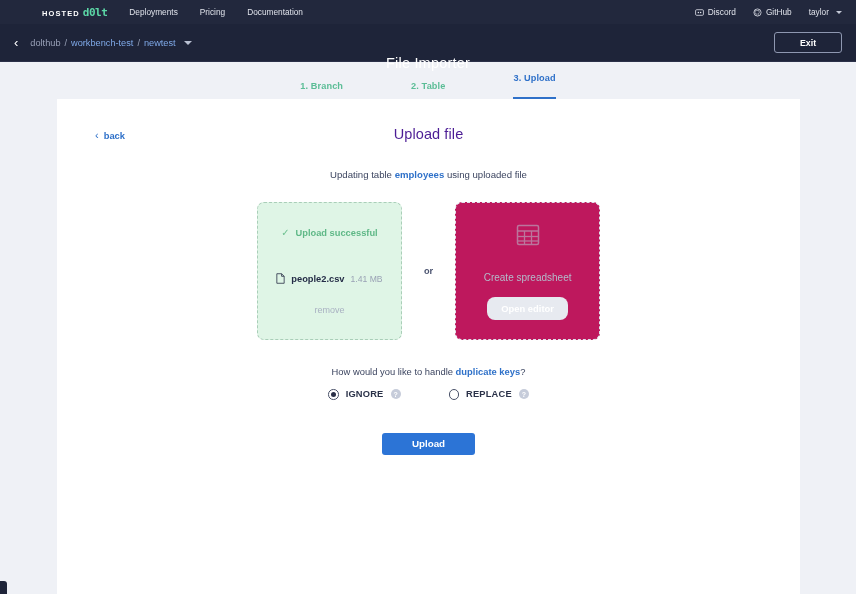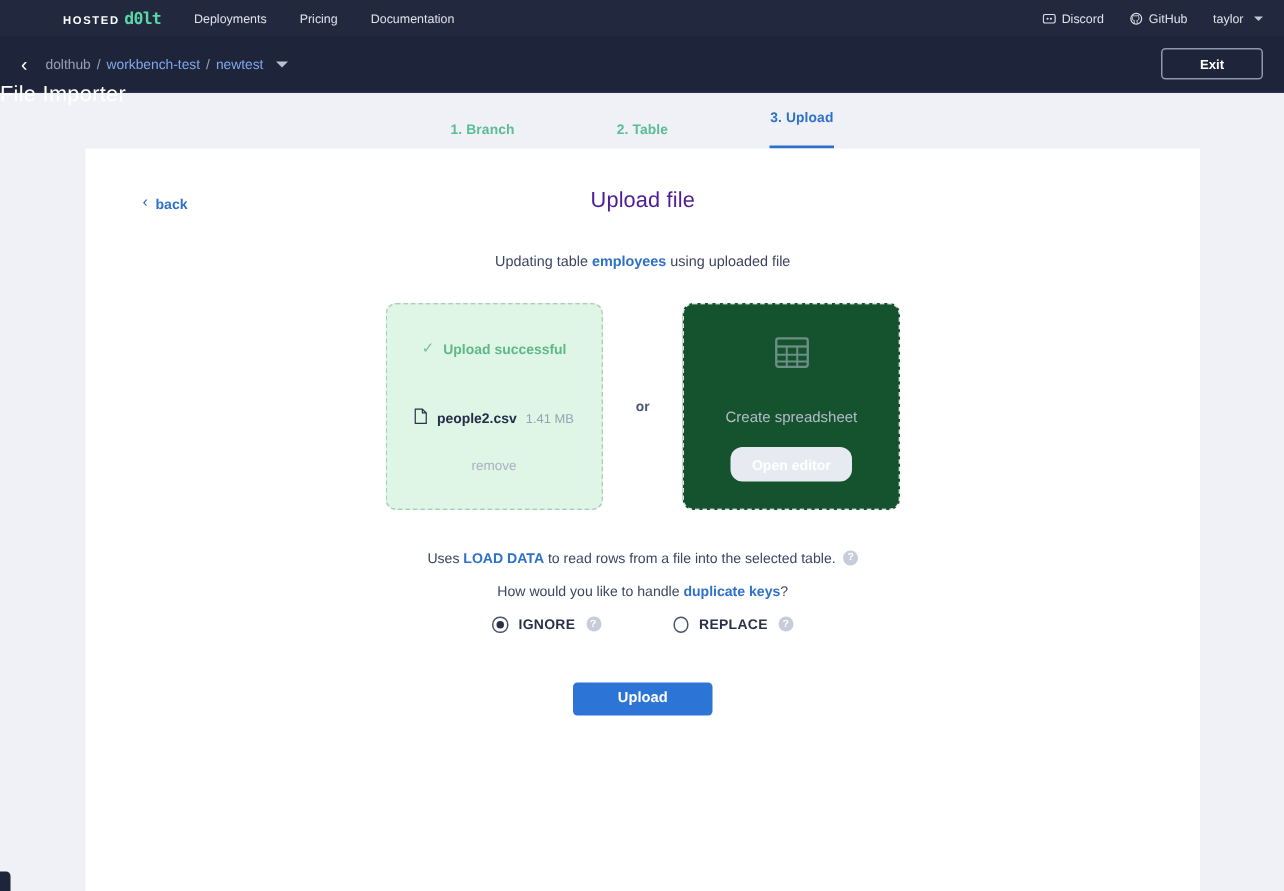--- a/index.html
+++ b/index.html
@@ -59,21 +59,21 @@
   .crumbs .sep { color: #99a1b8; }
   .crumbs .link { color: #7fa9e8; cursor: pointer; }
   .crumb-caret {
     width: 0; height: 0;
     border-left: 4px solid transparent;
     border-right: 4px solid transparent;
     border-top: 4.4px solid #b9c0d2;
     margin-left: 4px; cursor: pointer;
   }
   .subtitle {
-    position: absolute; left: 0; right: 0; text-align: left;
+    position: absolute; left: 0; right: 0; text-align: center;
     color: #ffffff; font-size: 14.5px; letter-spacing: 0.2px; pointer-events: none; margin-top: 40px;
   }
   .exitbtn {
     position: absolute; right: 14px;
     width: 68px; height: 21px;
     border: 1px solid #8e97b0; border-radius: 3px;
     color: #ffffff; font-size: 8.8px; font-weight: bold;
     display: flex; align-items: center; justify-content: center;
     background: transparent; cursor: pointer;
   }
@@ -135,21 +135,21 @@
   .file-row { display: flex; align-items: center; gap: 6px; margin-top: 32px; }
   .file-name { color: #252d47; font-size: 9.3px; font-weight: bold; }
   .file-size { color: #9aa2b5; font-size: 8.6px; }
   .removelink {
     margin-top: 17px; color: #a9b1c2; font-size: 9px; cursor: pointer;
   }
 
   .or { font-size: 9.2px; font-weight: bold; color: #4b5470; }
 
   .card.disabled {
-    background: #14532d;
+    background: #be185d;
     border: 1.4px dashed #dfe3ec;
   }
   .sheet-icon { margin-bottom: 20px; opacity: 0.55; }
   .sheet-label { color: #b4bbcb; font-size: 10px; margin-bottom: 14px; }
   .openeditor {
     background: #e7eaf0; color: #ffffff;
     font-size: 9.4px; font-weight: bold;
     padding: 6px 14px; border-radius: 8px; border: none; cursor: default;
   }
 
@@ -304,26 +304,20 @@
           <line x1="16.5" y1="9" x2="16.5" y2="22.5" stroke="#b9c1d1" stroke-width="1.3"></line>
         </svg>
       </span>
       <div class="sheet-label">Create spreadsheet</div>
       <button class="openeditor">Open editor</button>
     </div>
 
   </div>
 
   <div class="opts">
-    <div class="optline">
-      <span>
-        <span>Uses </span><span class="blue">LOAD DATA</span><span> to read rows from a file into the selected table.</span>
-      </span>
-      <span class="help">?</span>
-    </div>
 
     <div class="optline">
       <span>
         <span>How would you like to handle </span><span class="blue">duplicate keys</span><span>?</span>
       </span>
     </div>
 
     <div class="radios">
       <div class="radio-group">
         <span class="radio sel"></span>

